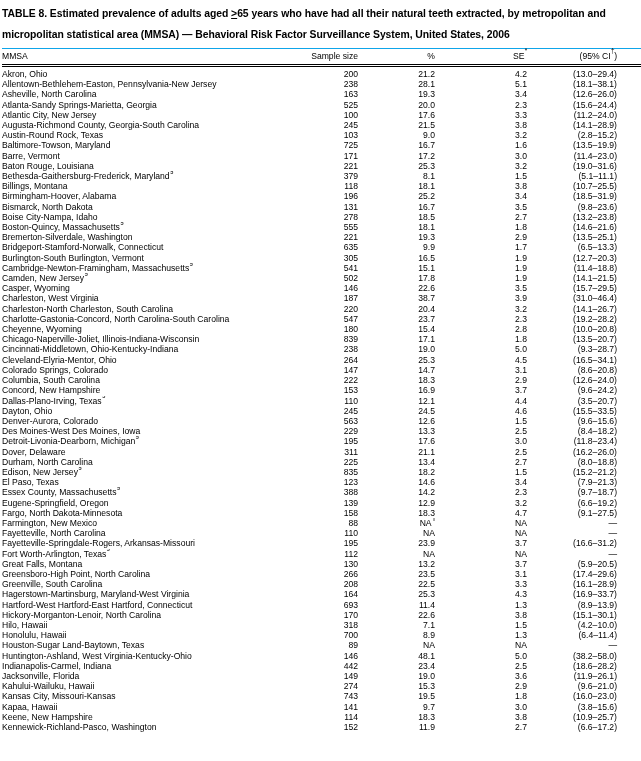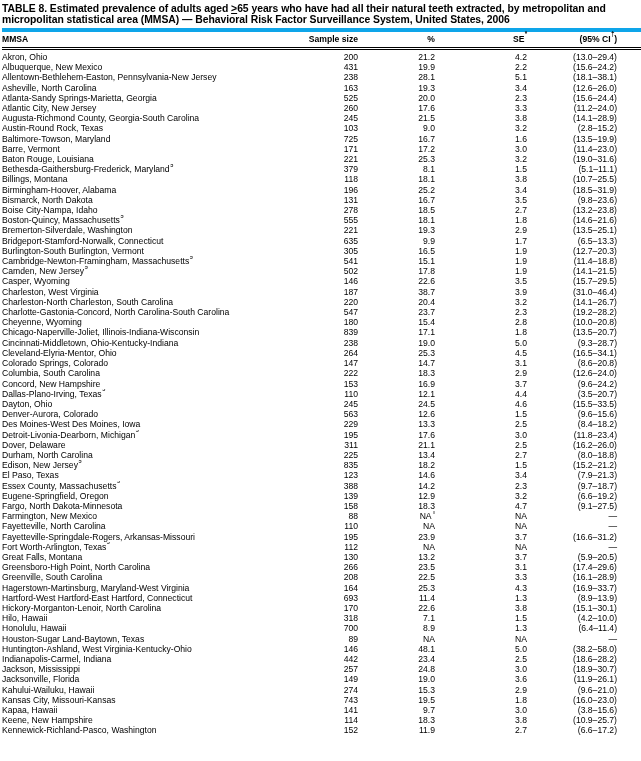--- a/index.html
+++ b/index.html
@@ -5,38 +5,38 @@
   html,body{margin:0;padding:0;background:#fff;}
   body{
     width:641px;height:761px;overflow:hidden;
     color:#000;
     font-family:"Liberation Sans",sans-serif;
   }
   .page{padding:3px 2px 0 2px;}
   .table-title{
     font-size:10.4px;
     font-weight:bold;
-    line-height:11px;
+    line-height:21px;
     letter-spacing:-0.05px;
   }
   .geq{text-decoration:underline;text-underline-offset:1px;}
   table{
     width:639px;
     border-collapse:collapse;
     table-layout:fixed;
     margin-top:3px;
   }
   col.c0{width:280px;}
   col.c1{width:76px;}
   col.c2{width:77px;}
   col.c3{width:92px;}
   col.c4{width:114px;}
   th{
-    font-size:8.6px;font-weight:bold;
-    border-top:4px solid #0ea5e9;
+    font-size:8.6px;font-weight:normal;
+    border-top:1px solid #0ea5e9;
     border-bottom:3px double #000;
     padding:2px 0 3px 0;
     white-space:nowrap;
   }
   td{
     font-size:8.6px;
     line-height:10.2px;
     padding:0;
     white-space:nowrap;
     overflow:hidden;
@@ -79,27 +79,20 @@
     </thead>
     <tbody id="table-body">
         <tr class="first-row">
           <td class="col0">Akron, Ohio</td>
           <td class="col1">200</td>
           <td class="col2">21.2</td>
           <td class="col3">4.2</td>
           <td class="col4">(13.0–29.4)</td>
         </tr>
         <tr>
-          <td class="col0">Albuquerque, New Mexico</td>
-          <td class="col1">431</td>
-          <td class="col2">19.9</td>
-          <td class="col3">2.2</td>
-          <td class="col4">(15.6–24.2)</td>
-        </tr>
-        <tr>
           <td class="col0">Allentown-Bethlehem-Easton, Pennsylvania-New Jersey</td>
           <td class="col1">238</td>
           <td class="col2">28.1</td>
           <td class="col3">5.1</td>
           <td class="col4">(18.1–38.1)</td>
         </tr>
         <tr>
           <td class="col0">Asheville, North Carolina</td>
           <td class="col1">163</td>
           <td class="col2">19.3</td>
@@ -108,21 +101,21 @@
         </tr>
         <tr>
           <td class="col0">Atlanta-Sandy Springs-Marietta, Georgia</td>
           <td class="col1">525</td>
           <td class="col2">20.0</td>
           <td class="col3">2.3</td>
           <td class="col4">(15.6–24.4)</td>
         </tr>
         <tr>
           <td class="col0">Atlantic City, New Jersey</td>
-          <td class="col1">260</td>
+          <td class="col1">100</td>
           <td class="col2">17.6</td>
           <td class="col3">3.3</td>
           <td class="col4">(11.2–24.0)</td>
         </tr>
         <tr>
           <td class="col0">Augusta-Richmond County, Georgia-South Carolina</td>
           <td class="col1">245</td>
           <td class="col2">21.5</td>
           <td class="col3">3.8</td>
           <td class="col4">(14.1–28.9)</td>
@@ -492,27 +485,20 @@
           <td class="col4">(38.2–58.0)</td>
         </tr>
         <tr>
           <td class="col0">Indianapolis-Carmel, Indiana</td>
           <td class="col1">442</td>
           <td class="col2">23.4</td>
           <td class="col3">2.5</td>
           <td class="col4">(18.6–28.2)</td>
         </tr>
         <tr>
-          <td class="col0">Jackson, Mississippi</td>
-          <td class="col1">257</td>
-          <td class="col2">24.8</td>
-          <td class="col3">3.0</td>
-          <td class="col4">(18.9–30.7)</td>
-        </tr>
-        <tr>
           <td class="col0">Jacksonville, Florida</td>
           <td class="col1">149</td>
           <td class="col2">19.0</td>
           <td class="col3">3.6</td>
           <td class="col4">(11.9–26.1)</td>
         </tr>
         <tr>
           <td class="col0">Kahului-Wailuku, Hawaii</td>
           <td class="col1">274</td>
           <td class="col2">15.3</td>

